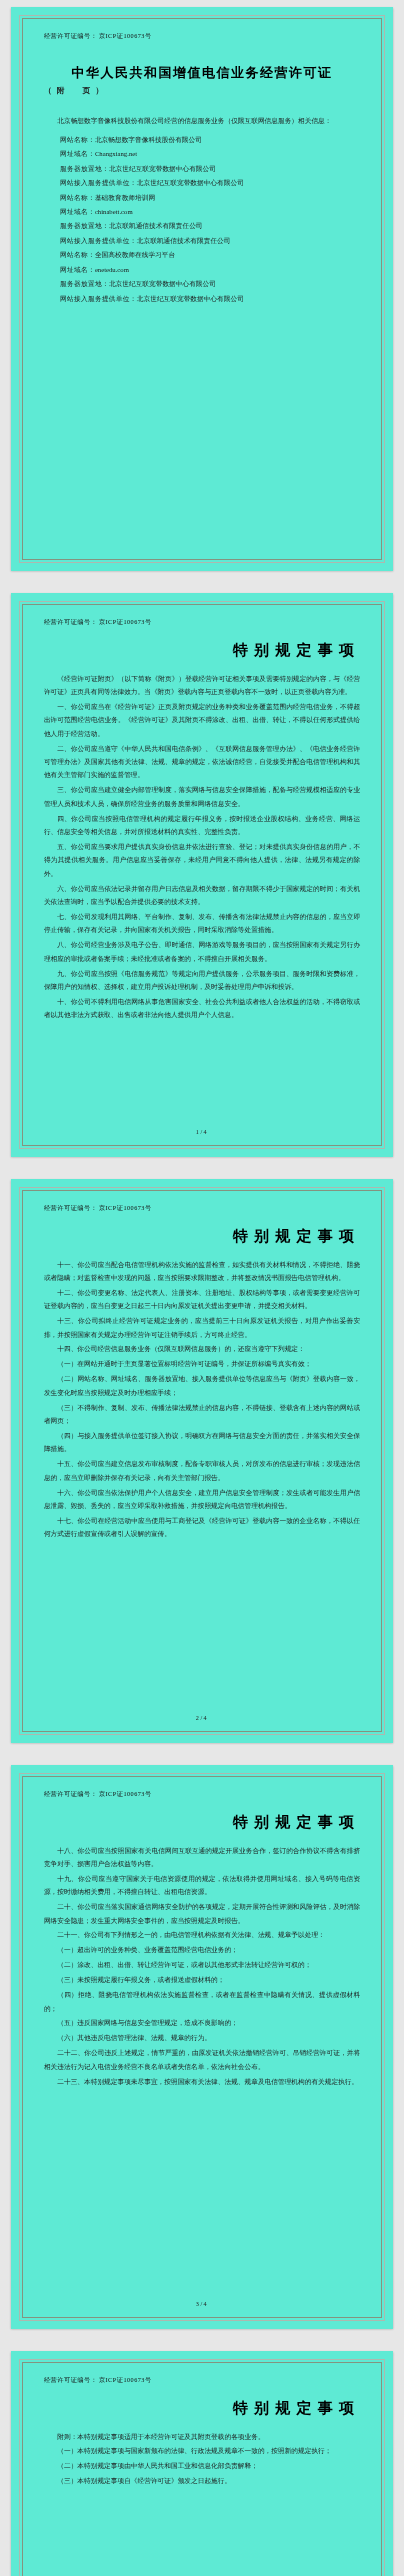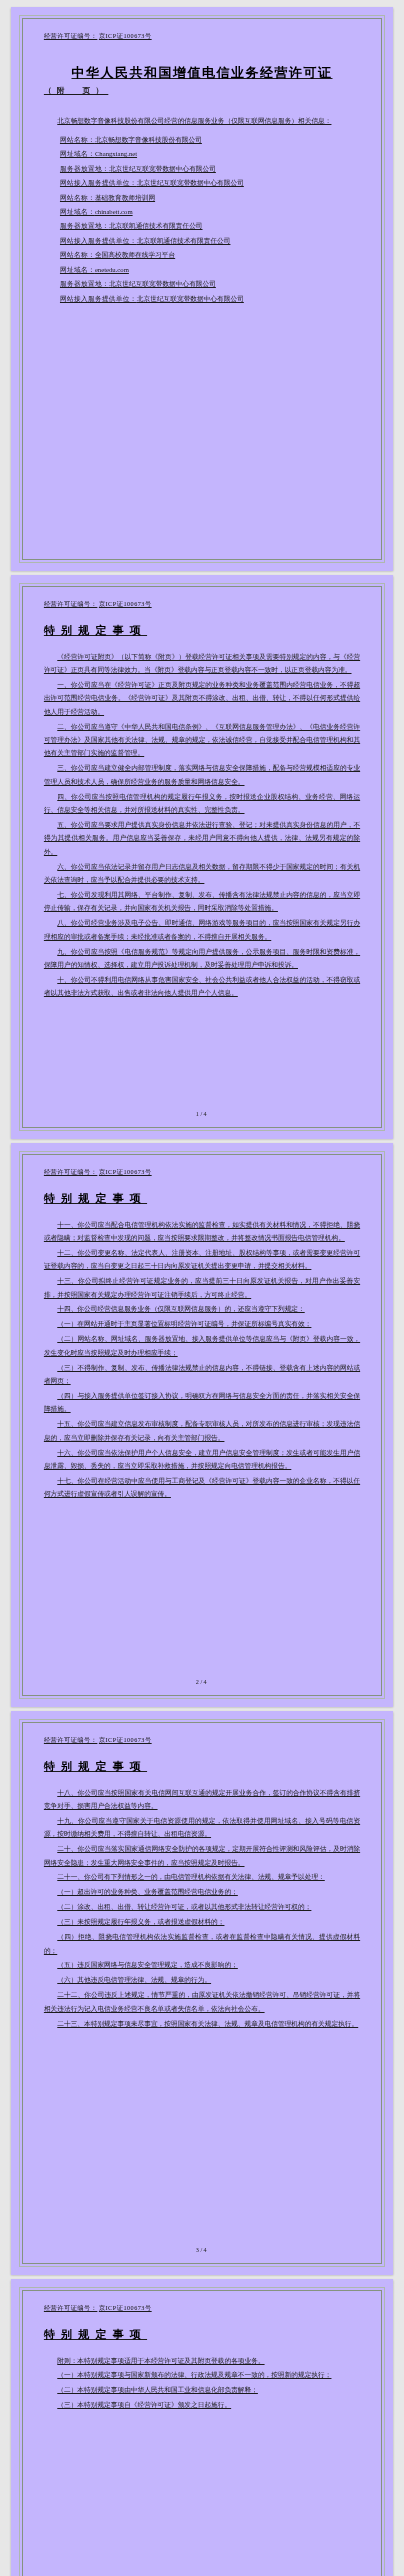--- a/index.html
+++ b/index.html
@@ -4,26 +4,25 @@
 <style>
   html,body { margin:0; padding:0; }
   body {
     background:#e7e7e7;
     font-family:"Liberation Serif","DejaVu Serif",serif;
     color:#1c1c1c;
     padding:7.2px 0 9.3px;
   }
   .page {
     width:382px; height:564px;
-    margin:0 auto 4px;
-    background:#c4b5fd;
+    margin:0 auto 22px;
+    background:#5eead4;
     box-sizing:border-box;
     padding:8.2px;
     box-shadow:0 0.5px 2.1px rgba(0,0,0,.28);
-    text-decoration:underline;
   }
   .frame-outer {
     height:100%; box-sizing:border-box;
     border:0.5px solid #aeb8ae;
     padding:2.1px;
   }
   .frame-inner {
     height:100%; box-sizing:border-box;
     border:1px solid #85937f;
     padding:12.4px 20.6px;
@@ -43,21 +42,21 @@
   }
   .cert-intro {
     font-size:6.7px; line-height:2; text-indent:2em;
     margin:0 0 5.2px; text-align:justify;
   }
   .site-line { font-size:6.7px; line-height:2.15; margin:0; padding-left:2.4em; }
   .site-label { letter-spacing:0.3px; }
 
   
   .special-title {
-    text-align:left; font-size:11px; font-weight:bold;
+    text-align:right; font-size:15px; font-weight:bold;
     letter-spacing:6.2px; margin:14.4px 0 11.3px; color:#000;
   }
   .clause {
     font-size:6.7px; line-height:2.0; text-align:justify;
     text-indent:2em; margin:0 0 1.5px;
   }
   .page-no {
     position:absolute; bottom:10.3px; left:0; right:0;
     text-align:center; font-size:6.2px; letter-spacing:1.5px; color:#222;
   }

